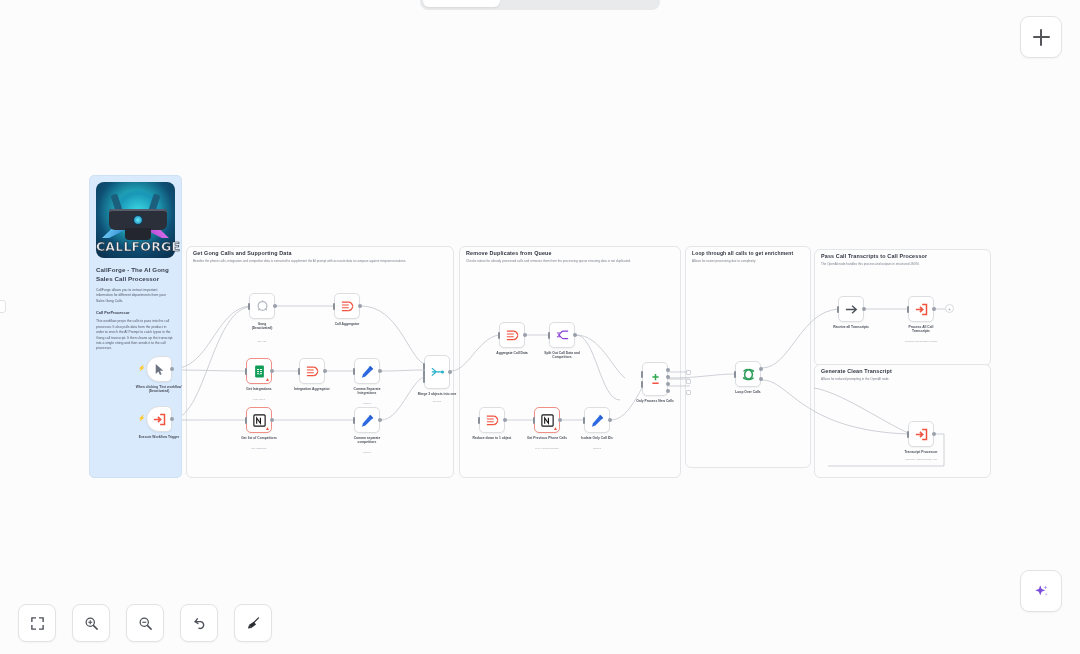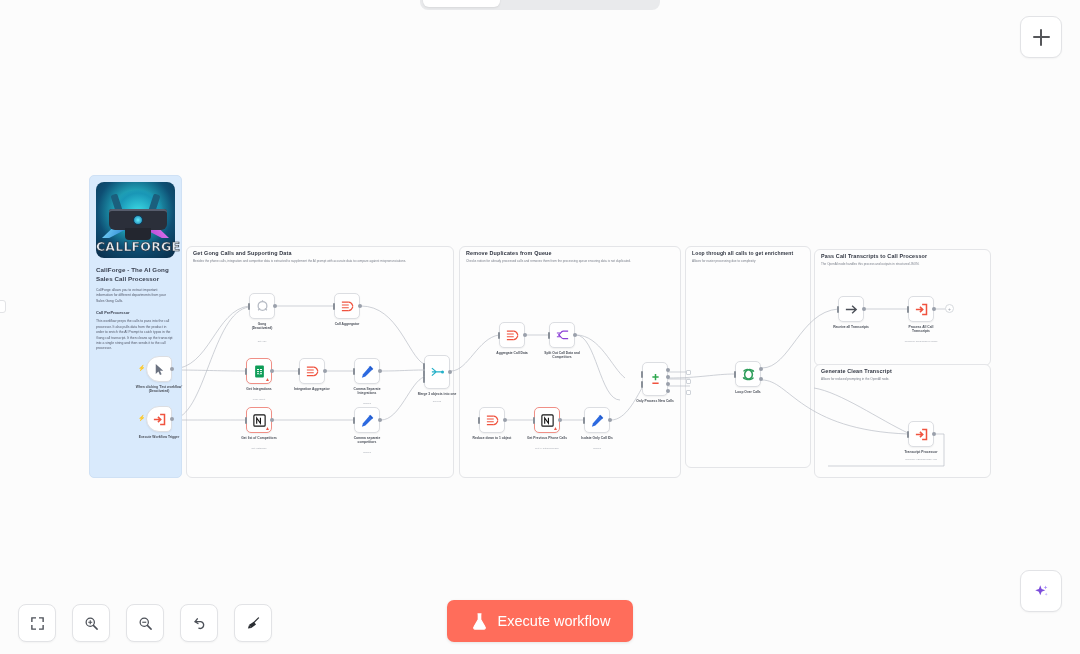--- a/index.html
+++ b/index.html
@@ -570,20 +570,14 @@
     </div>
     <div class="tbtn">
       <svg class="ico" viewBox="0 0 24 24">
         <path d="M20 3 L12 11" stroke="#2b2e33" stroke-width="2" stroke-linecap="round"></path>
         <path d="M12.5 9 L16 13.5 L8.5 19 L5 14 Z" fill="#2b2e33"></path>
         <path d="M5 14 L3 20 L8.5 19" fill="#2b2e33"></path>
       </svg>
     </div>
   </div>
 
-  <button id="execute-workflow-btn">
-    <svg style="width:19px;height:19px;" viewBox="0 0 24 24">
-      <path d="M9.5 2.5 H14.5 M10.5 2.5 V9.5 L5 19 A1.6 1.6 0 0 0 6.4 21.5 H17.6 A1.6 1.6 0 0 0 19 19 L13.5 9.5 V2.5" fill="#fff" stroke="#fff" stroke-width="1.6" stroke-linejoin="round"></path>
-    </svg>
-    <span>Execute workflow</span>
-  </button>
 
 </div>
 
 </body></html>

